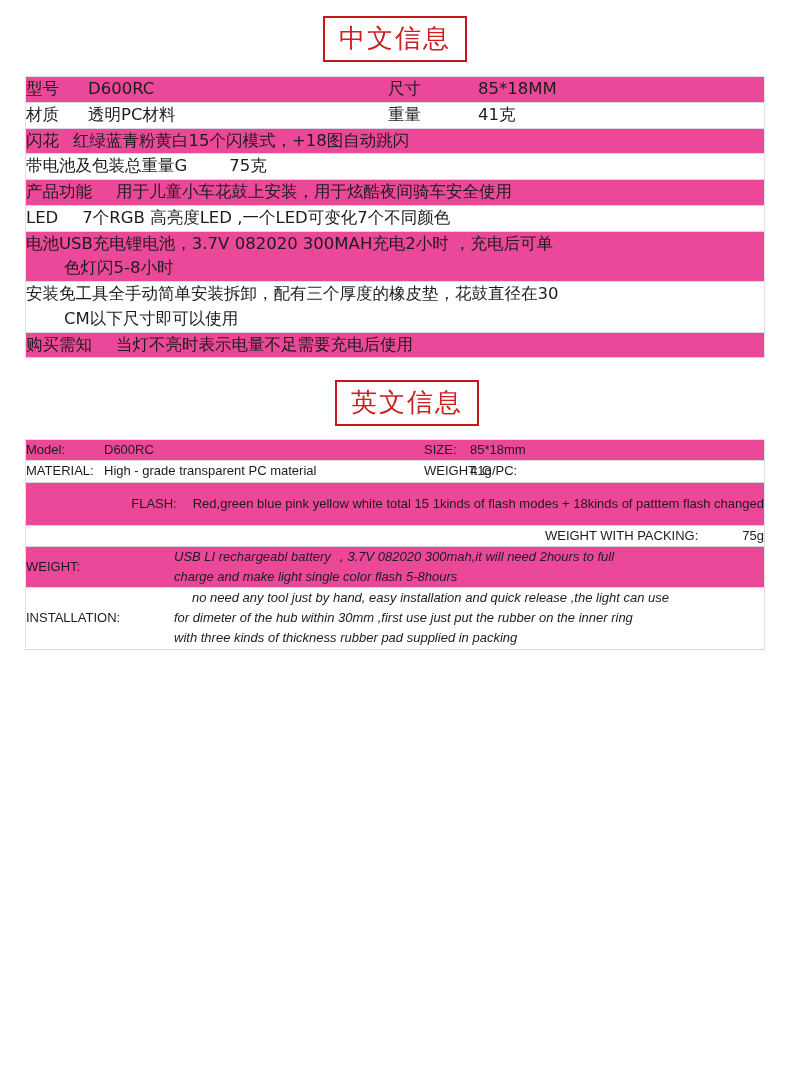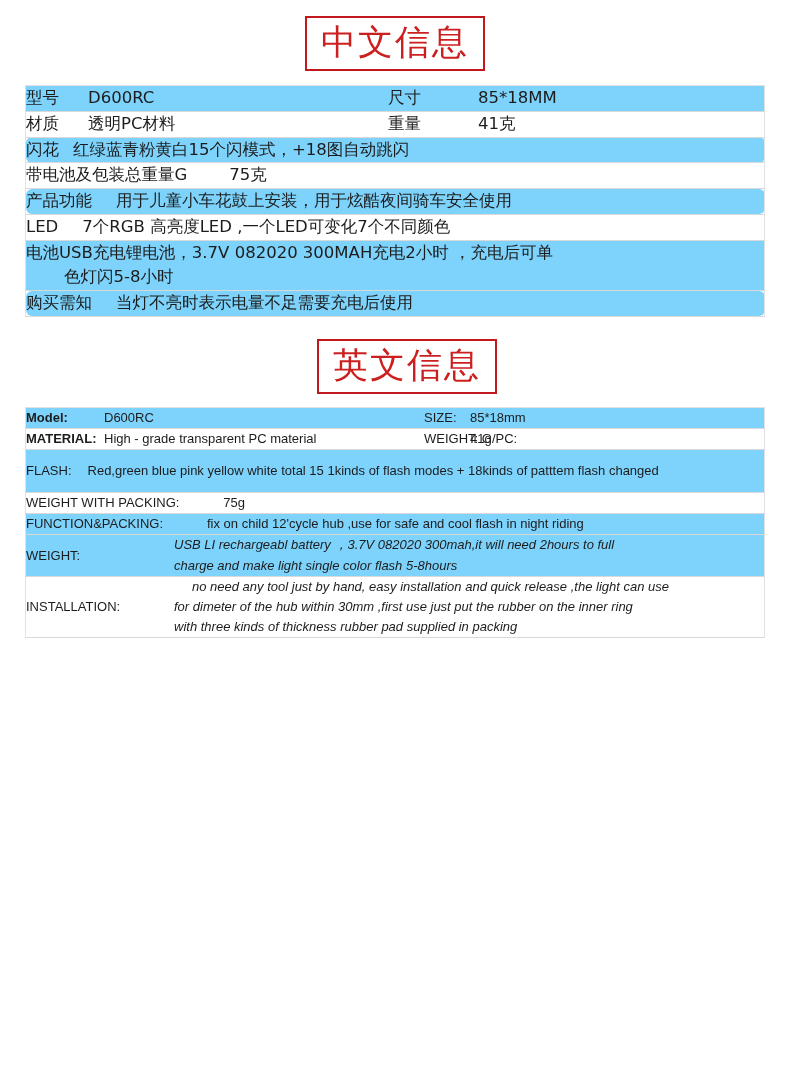--- a/index.html
+++ b/index.html
@@ -25,21 +25,21 @@
 
   
   .section-heading {
     display: flex;
     justify-content: center;
     align-items: center;
   }
   .heading-box {
     border: 2px solid #c4181f;
     color: #cc1f1f;
-    font-size: 35px;
+    font-size: 26px;
     line-height: 1;
     letter-spacing: 2px;
     padding: 7px 14px 9px 14px;
     font-family: "DejaVu Sans", "Liberation Sans", sans-serif;
     font-weight: 400;
     white-space: nowrap;
     text-align: center;
   }
 
   #heading-cn-wrap { margin-top: 16px; margin-bottom: 14px; }
@@ -52,21 +52,21 @@
     border-collapse: collapse;
     border-spacing: 0;
     table-layout: fixed;
     border-left: 1px solid #e2e2e2;
     border-right: 1px solid #e2e2e2;
     border-top: 1px solid #e2e2e2;
   }
   .spec-table tr {
     border-bottom: 1px solid #d9d9d9;
   }
-  .spec-row-gray { background: #7dd3fc; }
+  .spec-row-gray { background: #ec4899; }
   .spec-row-white { background: #ffffff; }
 
   .spec-table td {
     vertical-align: middle;
     padding: 0;
   }
 
   
   .cn-table td {
     font-size: 16.5px;
@@ -82,21 +82,20 @@
   }
   .cn-label2 {
     padding: 11px 0 11px 0;
     white-space: nowrap;
   }
   .cn-value2 {
     padding: 11px 10px 11px 0;
   }
   .cn-wide {
     padding: 11px 12px 11px 16px;
-    border-radius: 6px;
   }
   .cn-wide .lbl { margin-right: 14px; }
   .cn-hang {
     padding: 11px 12px 12px 16px;
     margin-left: 36px;
   }
   .cn-hang .line2 {
     display: block;
     padding-left: 38px;
   }
@@ -104,34 +103,34 @@
   
   .en-table td {
     font-size: 13px;
     line-height: 1.55;
     color: #1c1c1c;
     font-family: "Liberation Sans", "DejaVu Sans", sans-serif;
   }
   .en-label {
     padding: 12px 0 12px 18px;
     white-space: nowrap;
-    font-weight: bold;
   }
   .en-value {
     padding: 12px 8px 12px 0;
   }
   .en-label2 {
     padding: 12px 0 12px 0;
     white-space: nowrap;
   }
   .en-value2 {
     padding: 12px 10px 12px 0;
   }
   .en-wide {
     padding: 12px 10px 12px 18px;
+    text-align: right;
   }
   .en-wide .lbl { margin-right: 16px; }
   .en-multi {
     padding: 12px 10px 12px 18px;
   }
 
   .row-flash td { padding-top: 11px; padding-bottom: 11px; }
 
   
   .en-split {
@@ -204,20 +203,26 @@
         </td>
       </tr>
 
       <tr class="spec-row-gray">
         <td class="cn-hang" colspan="4">
           <span class="lbl">电池</span><span>USB充电锂电池，3.7V 082020 300MAH充电2小时 ，充电后可单</span>
           <span class="line2">色灯闪5-8小时</span>
         </td>
       </tr>
 
+      <tr class="spec-row-white">
+        <td class="cn-hang" colspan="4">
+          <span class="lbl">安装</span><span>免工具全手动简单安装拆卸，配有三个厚度的橡皮垫，花鼓直径在30</span>
+          <span class="line2">CM以下尺寸即可以使用</span>
+        </td>
+      </tr>
 
       <tr class="spec-row-gray">
         <td class="cn-wide" colspan="4">
           <span class="lbl">购买需知</span><span class="indent-1">当灯不亮时表示电量不足需要充电后使用</span>
         </td>
       </tr>
     </tbody>
   </table>
 
   <div class="section-heading" id="heading-en-wrap">
@@ -245,25 +250,20 @@
           <span class="lbl">FLASH:</span><span>Red,green blue pink yellow white total 15 1kinds of flash modes + 18kinds of patttem flash changed</span>
         </td>
       </tr>
 
       <tr class="spec-row-white">
         <td class="en-wide" colspan="4">
           <span class="lbl">WEIGHT WITH PACKING:</span><span class="indent-2">75g</span>
         </td>
       </tr>
 
-      <tr class="spec-row-gray">
-        <td class="en-wide" colspan="4">
-          <span class="lbl">FUNCTION&amp;PACKING:</span><span class="indent-2">fix on child 12'cycle hub ,use for safe and cool flash in night riding</span>
-        </td>
-      </tr>
 
 
       <tr class="spec-row-gray">
         <td class="en-multi" colspan="4">
           <div class="en-split">
             <span class="sp-label">WEIGHT:</span>
             <span class="sp-body">
               <span class="ln indent-2">USB LI rechargeabl battery ，3.7V 082020 300mah,it will need 2hours to full</span>
               <span class="ln indent-2">charge and make light single color flash 5-8hours</span>
             </span>

